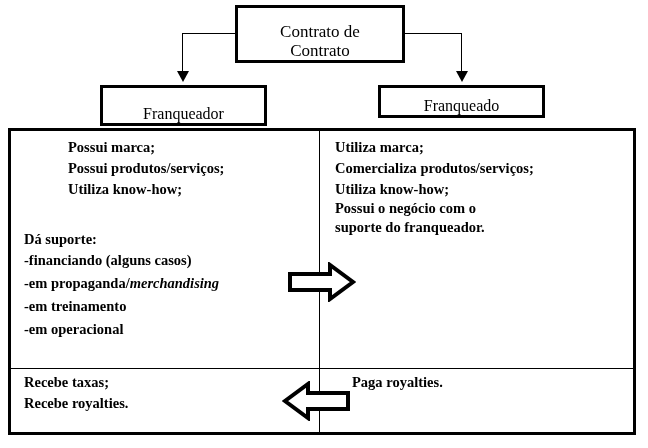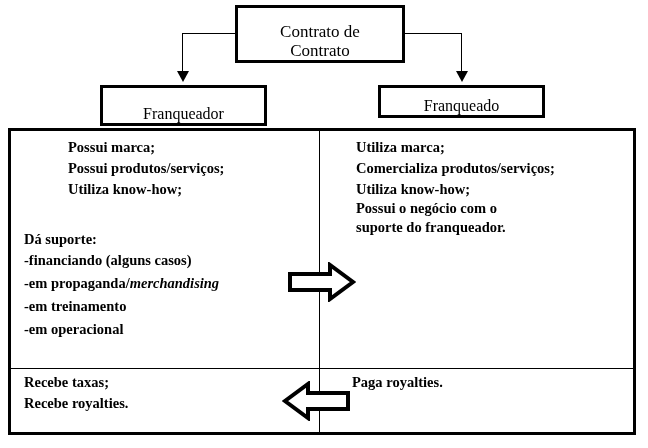--- a/index.html
+++ b/index.html
@@ -108,21 +108,21 @@
     font-size: 14.5px;
     line-height: 1.0;
   }
   .bold { font-weight: bold; }
   .ital { font-style: italic; }
   .bold-ital { font-weight: bold; }
 
   .tline { white-space: nowrap; }
 
   #left-top  { left: 24px;  top: 140px; width: 280px; margin-left: 44px; }
-  #right-top { left: 356px; top: 140px; width: 270px; }
+  #right-top { left: 335px; top: 140px; width: 270px; }
   #left-support { left: 24px; top: 232px; width: 285px; }
   #left-bottom  { left: 24px; top: 375px; width: 270px; }
   #right-bottom { left: 352px; top: 375px; width: 260px; }
   .row { height: 21px; }
   .row-tight { height: 19px; }
   .row-loose { height: 23px; font-weight: bold; }
 
   
   .block-arrow {
     position: absolute;

